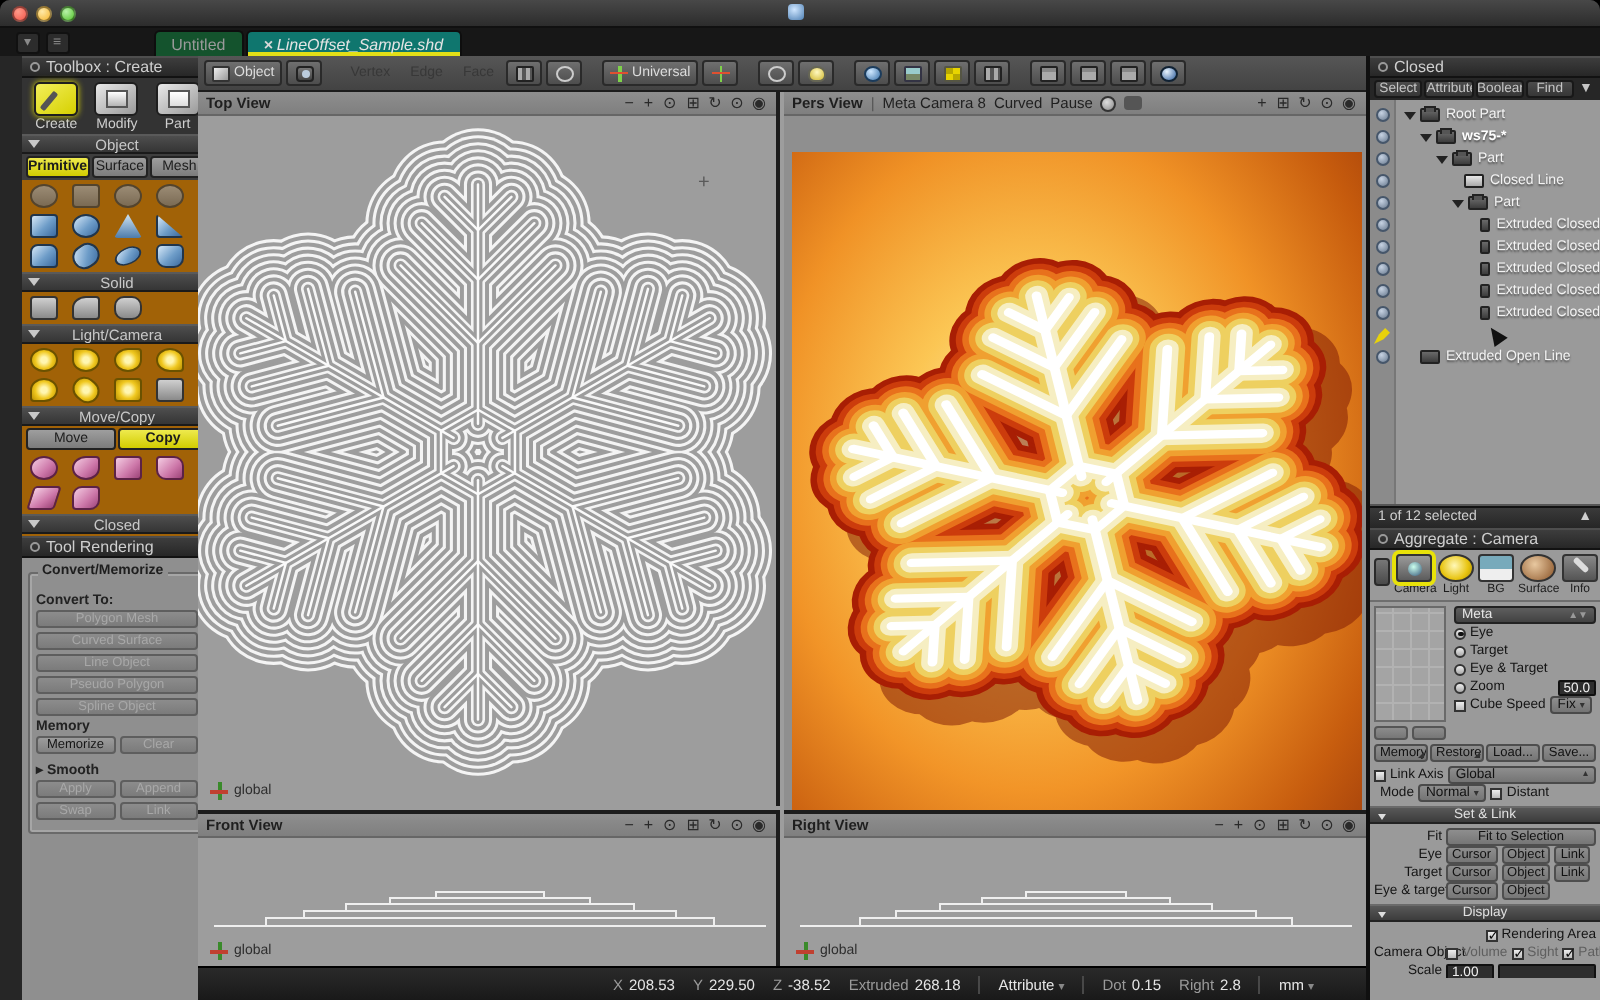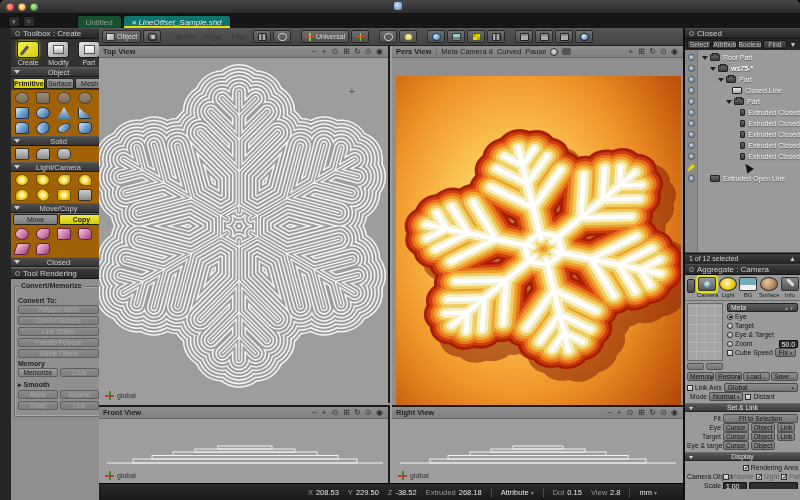--- a/index.html
+++ b/index.html
@@ -531,21 +531,21 @@
 
     <div id="statusbar">
       <span><span class="st-label">X</span><span class="st-val">208.53</span></span>
       <span><span class="st-label">Y</span><span class="st-val">229.50</span></span>
       <span><span class="st-label">Z</span><span class="st-val">-38.52</span></span>
       <span><span class="st-label">Extruded</span><span class="st-val">268.18</span></span>
       <span class="st-sep"></span>
       <span class="st-drop">Attribute</span>
       <span class="st-sep"></span>
       <span><span class="st-label">Dot</span><span class="st-val">0.15</span></span>
-      <span><span class="st-label">View</span><span class="st-val">2.8</span></span>
+      <span><span class="st-label">Right</span><span class="st-val">2.8</span></span>
       <span class="st-sep"></span>
       <span class="st-drop">mm</span>
     </div>
   </div>
 
   <div id="rightpanel">
     <div class="panel-hdr"><span class="dot-ico"></span><span>Closed</span></div>
     <div class="br-tabs">
       <div class="br-tab">Select</div>
       <div class="br-tab">Attribute</div>

